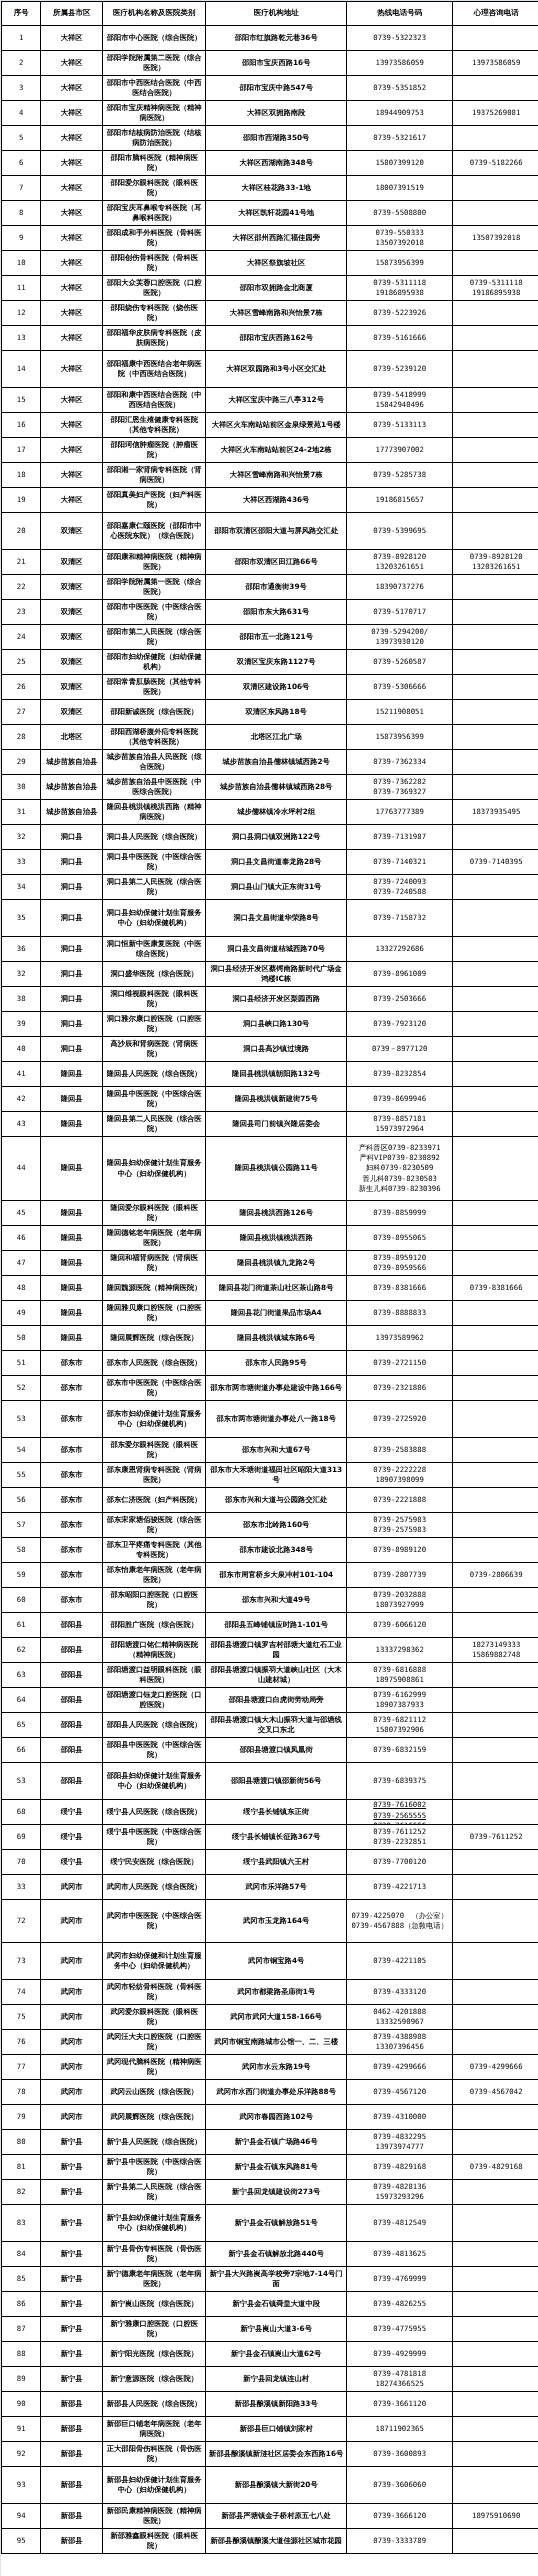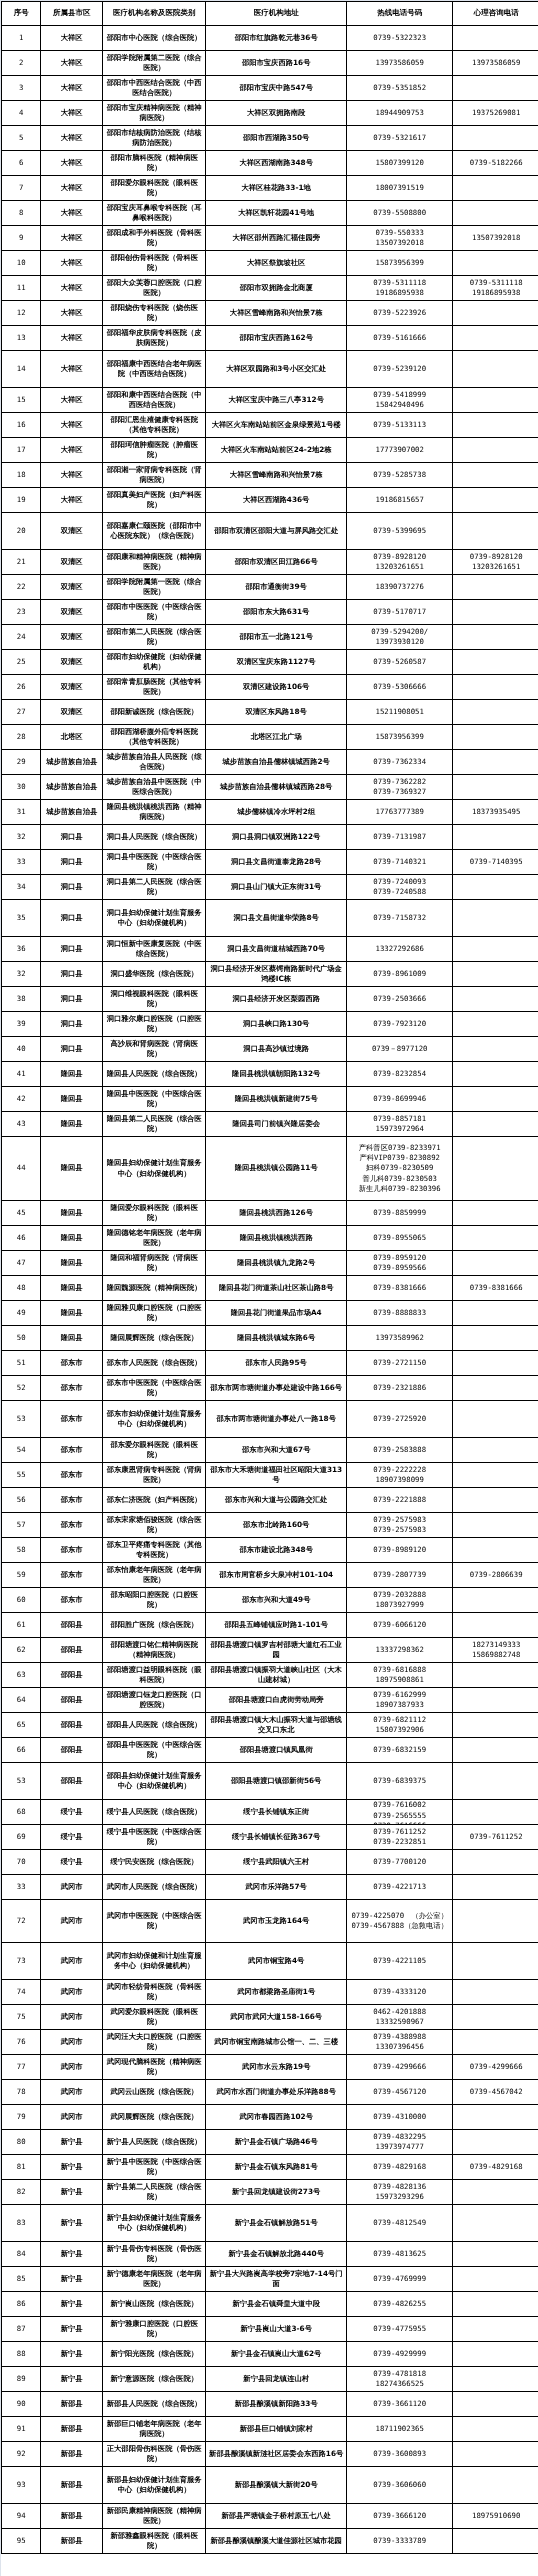--- a/index.html
+++ b/index.html
@@ -15,21 +15,21 @@
            font-weight: bold; word-break: break-all; }
   th { height: 23px; font-size: 7.5px; font-family: Liberation Serif, serif; }
   td { height: 24px; }
   tr.tall td { height: 36px; }
   tr.tall2 td { height: 42px; }
   tr.tall5 td { height: 63px; }
   td.num, td.phone { font-family: "DejaVu Sans Mono", "Liberation Mono", monospace; font-weight: normal; font-size: 7.3px; }
   td.phone span, td.psy span { display: block; }
   td.psy { font-family: "DejaVu Sans Mono", "Liberation Mono", monospace; font-weight: normal; }
   td.clip { line-height: 10.4px; }
-  td.clip .inner { max-height: 24px; overflow: hidden; display: block; }
+  td.clip .inner { max-height: 24px; overflow: hidden; display: block; text-decoration: underline; }
 </style>
 </head>
 <body>
 
 <div class="frame"></div>
 <table>
   <colgroup>
     <col class="c0">
       <col class="c1">
       <col class="c2">

